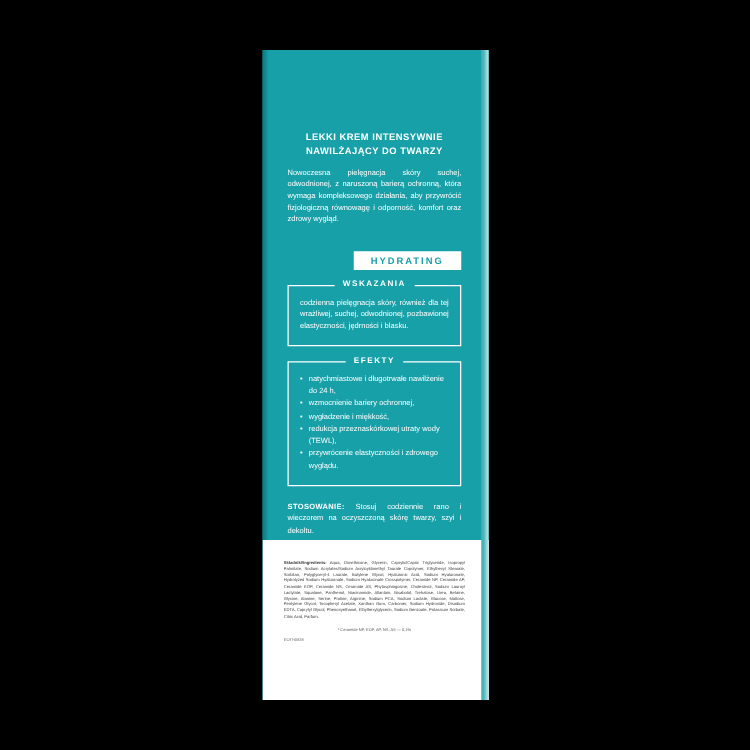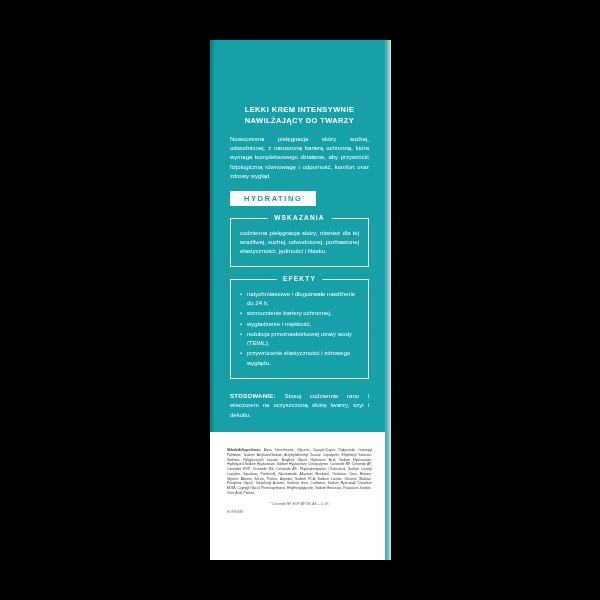--- a/index.html
+++ b/index.html
@@ -86,23 +86,23 @@
   .intro {
     color: #ffffff;
     font-size: 6px;
     line-height: 1.55;
     text-align: justify;
     margin-top: 8px;
   }
 
   
   .hydrating-wrap {
-    margin-top: 10px;
+    margin-top: 20px;
     display: flex;
-    justify-content: flex-start;
+    justify-content: flex-end;
   }
   .hydrating {
     background: #ffffff;
     color: #17a0a8;
     font-size: 7.5px;
     font-weight: bold;
     letter-spacing: 1.6px;
     padding: 3px 14px 2.5px 14px;
   }
 

